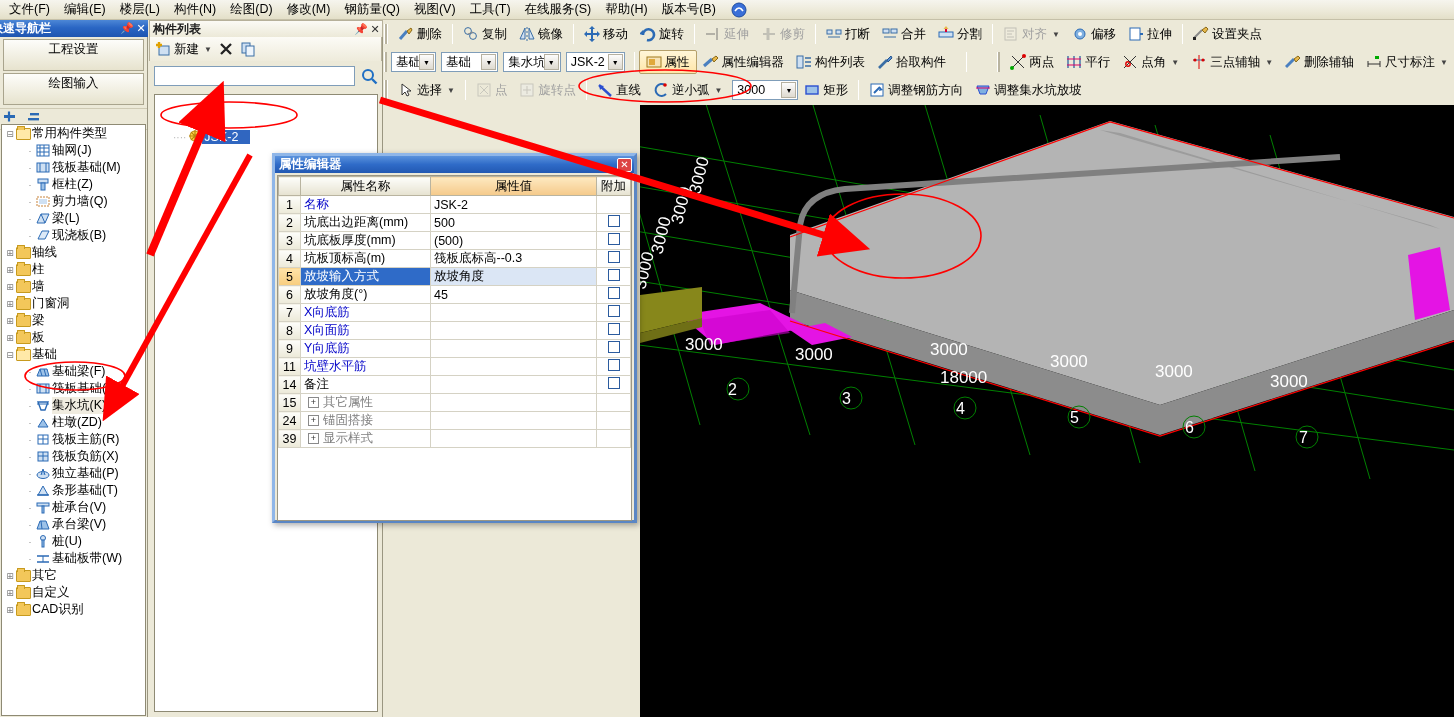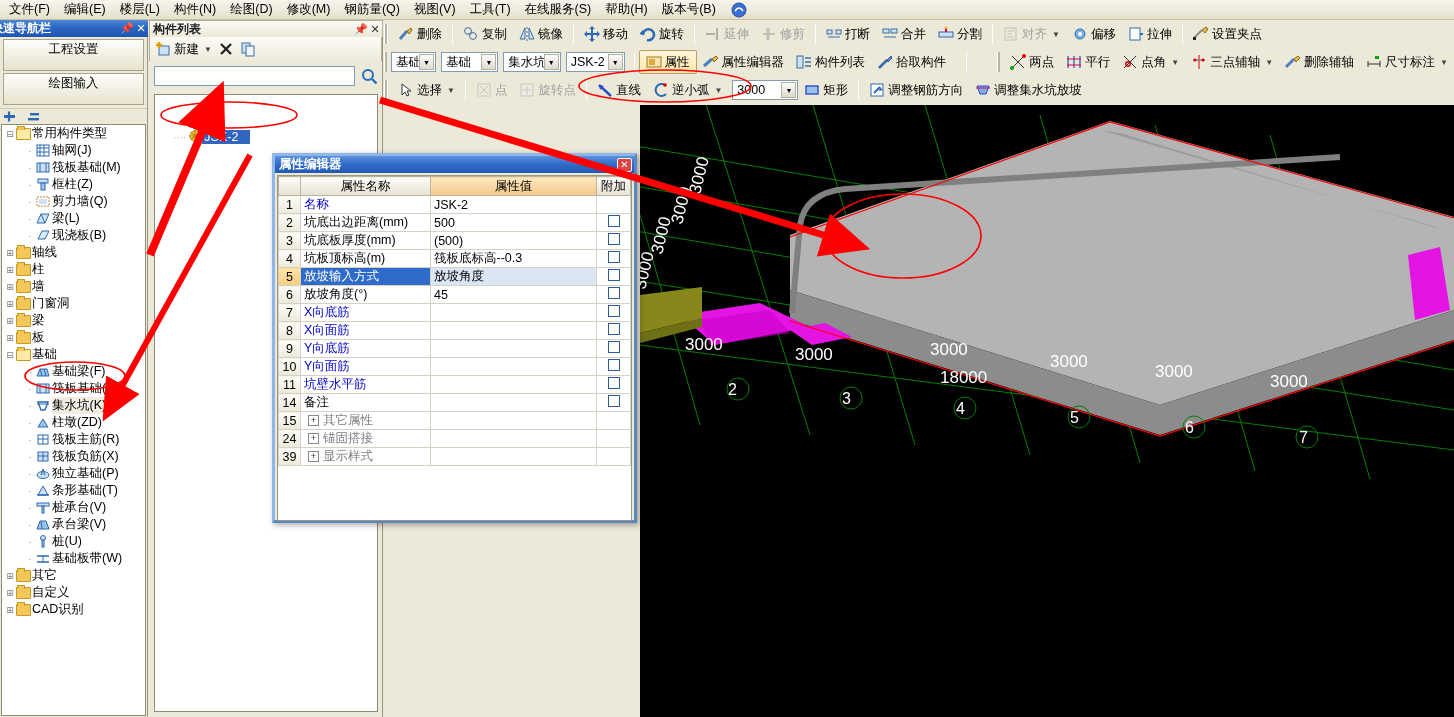--- a/index.html
+++ b/index.html
@@ -1032,26 +1032,20 @@
               <td class="val"></td>
               <td class="att"><span class="cbx"></span></td>
             </tr>
             <tr>
               <td class="rn">9</td>
               <td class="nm blue"><span>Y向底筋</span></td>
               <td class="val"></td>
               <td class="att"><span class="cbx"></span></td>
             </tr>
             <tr>
-              <td class="rn">10</td>
-              <td class="nm blue"><span>Y向面筋</span></td>
-              <td class="val"></td>
-              <td class="att"><span class="cbx"></span></td>
-            </tr>
-            <tr>
               <td class="rn">11</td>
               <td class="nm blue"><span>坑壁水平筋</span></td>
               <td class="val"></td>
               <td class="att"><span class="cbx"></span></td>
             </tr>
             <tr>
               <td class="rn">14</td>
               <td class="nm"><span>备注</span></td>
               <td class="val"></td>
               <td class="att"><span class="cbx"></span></td>

